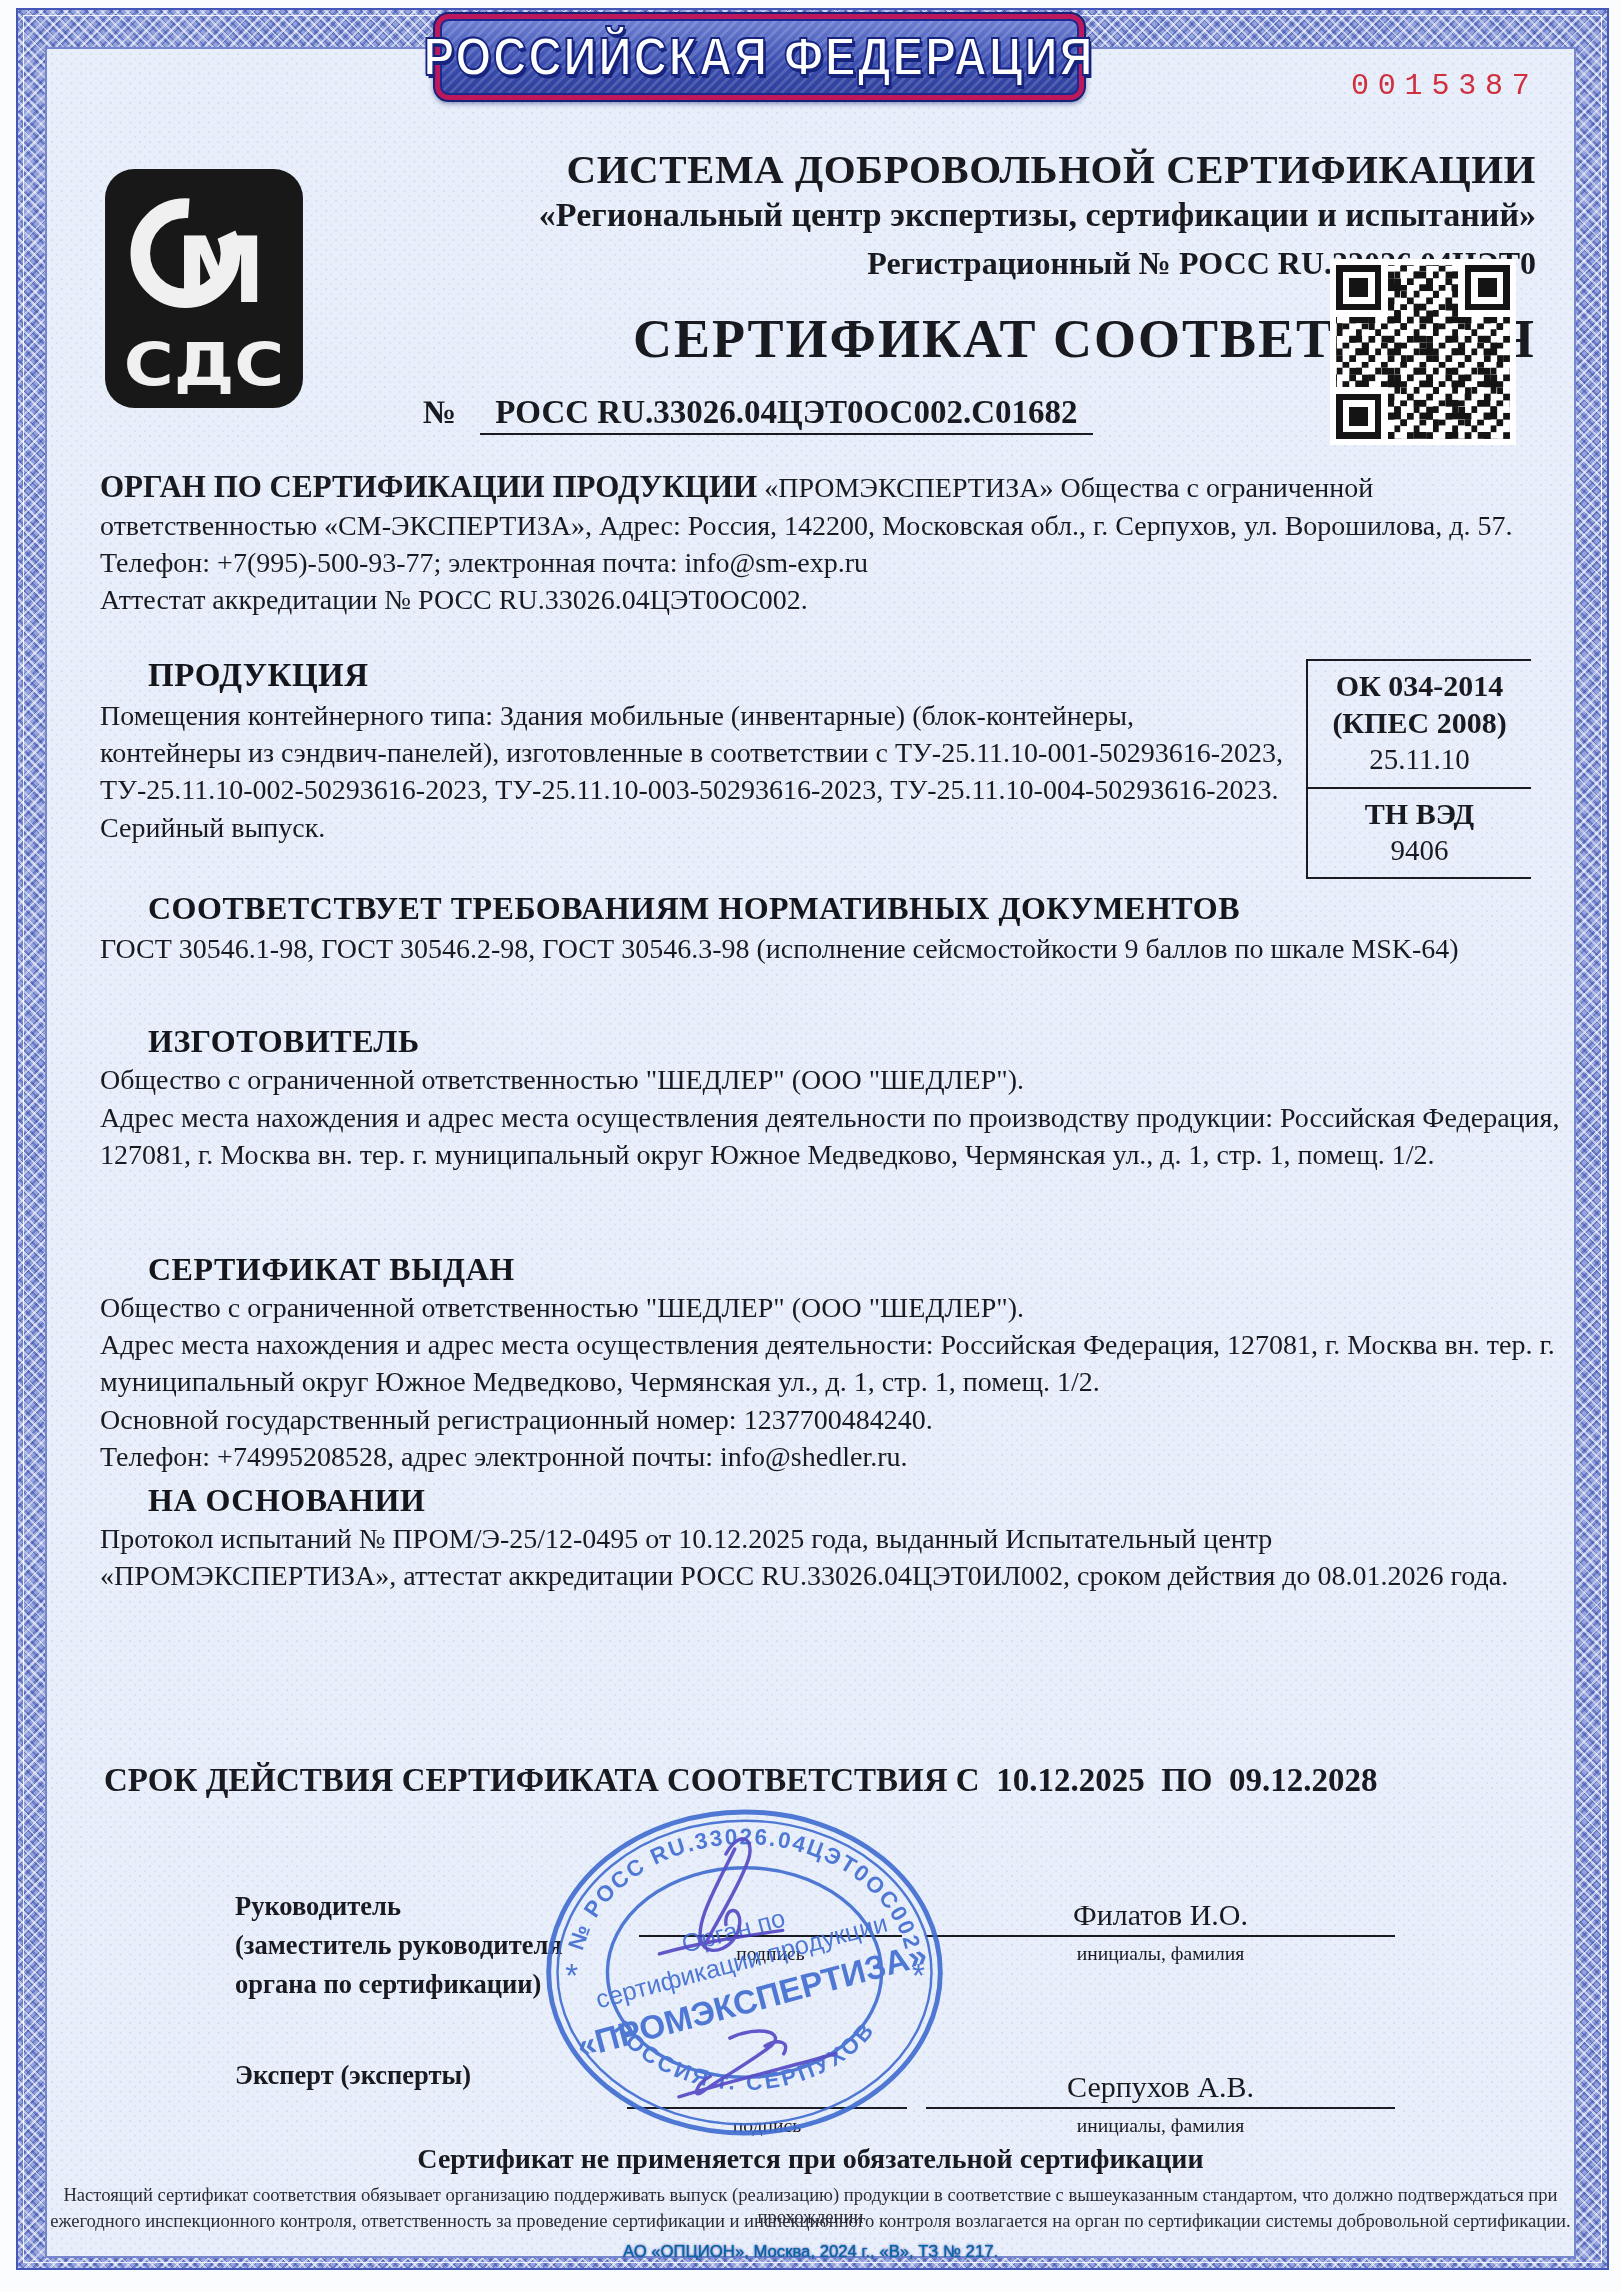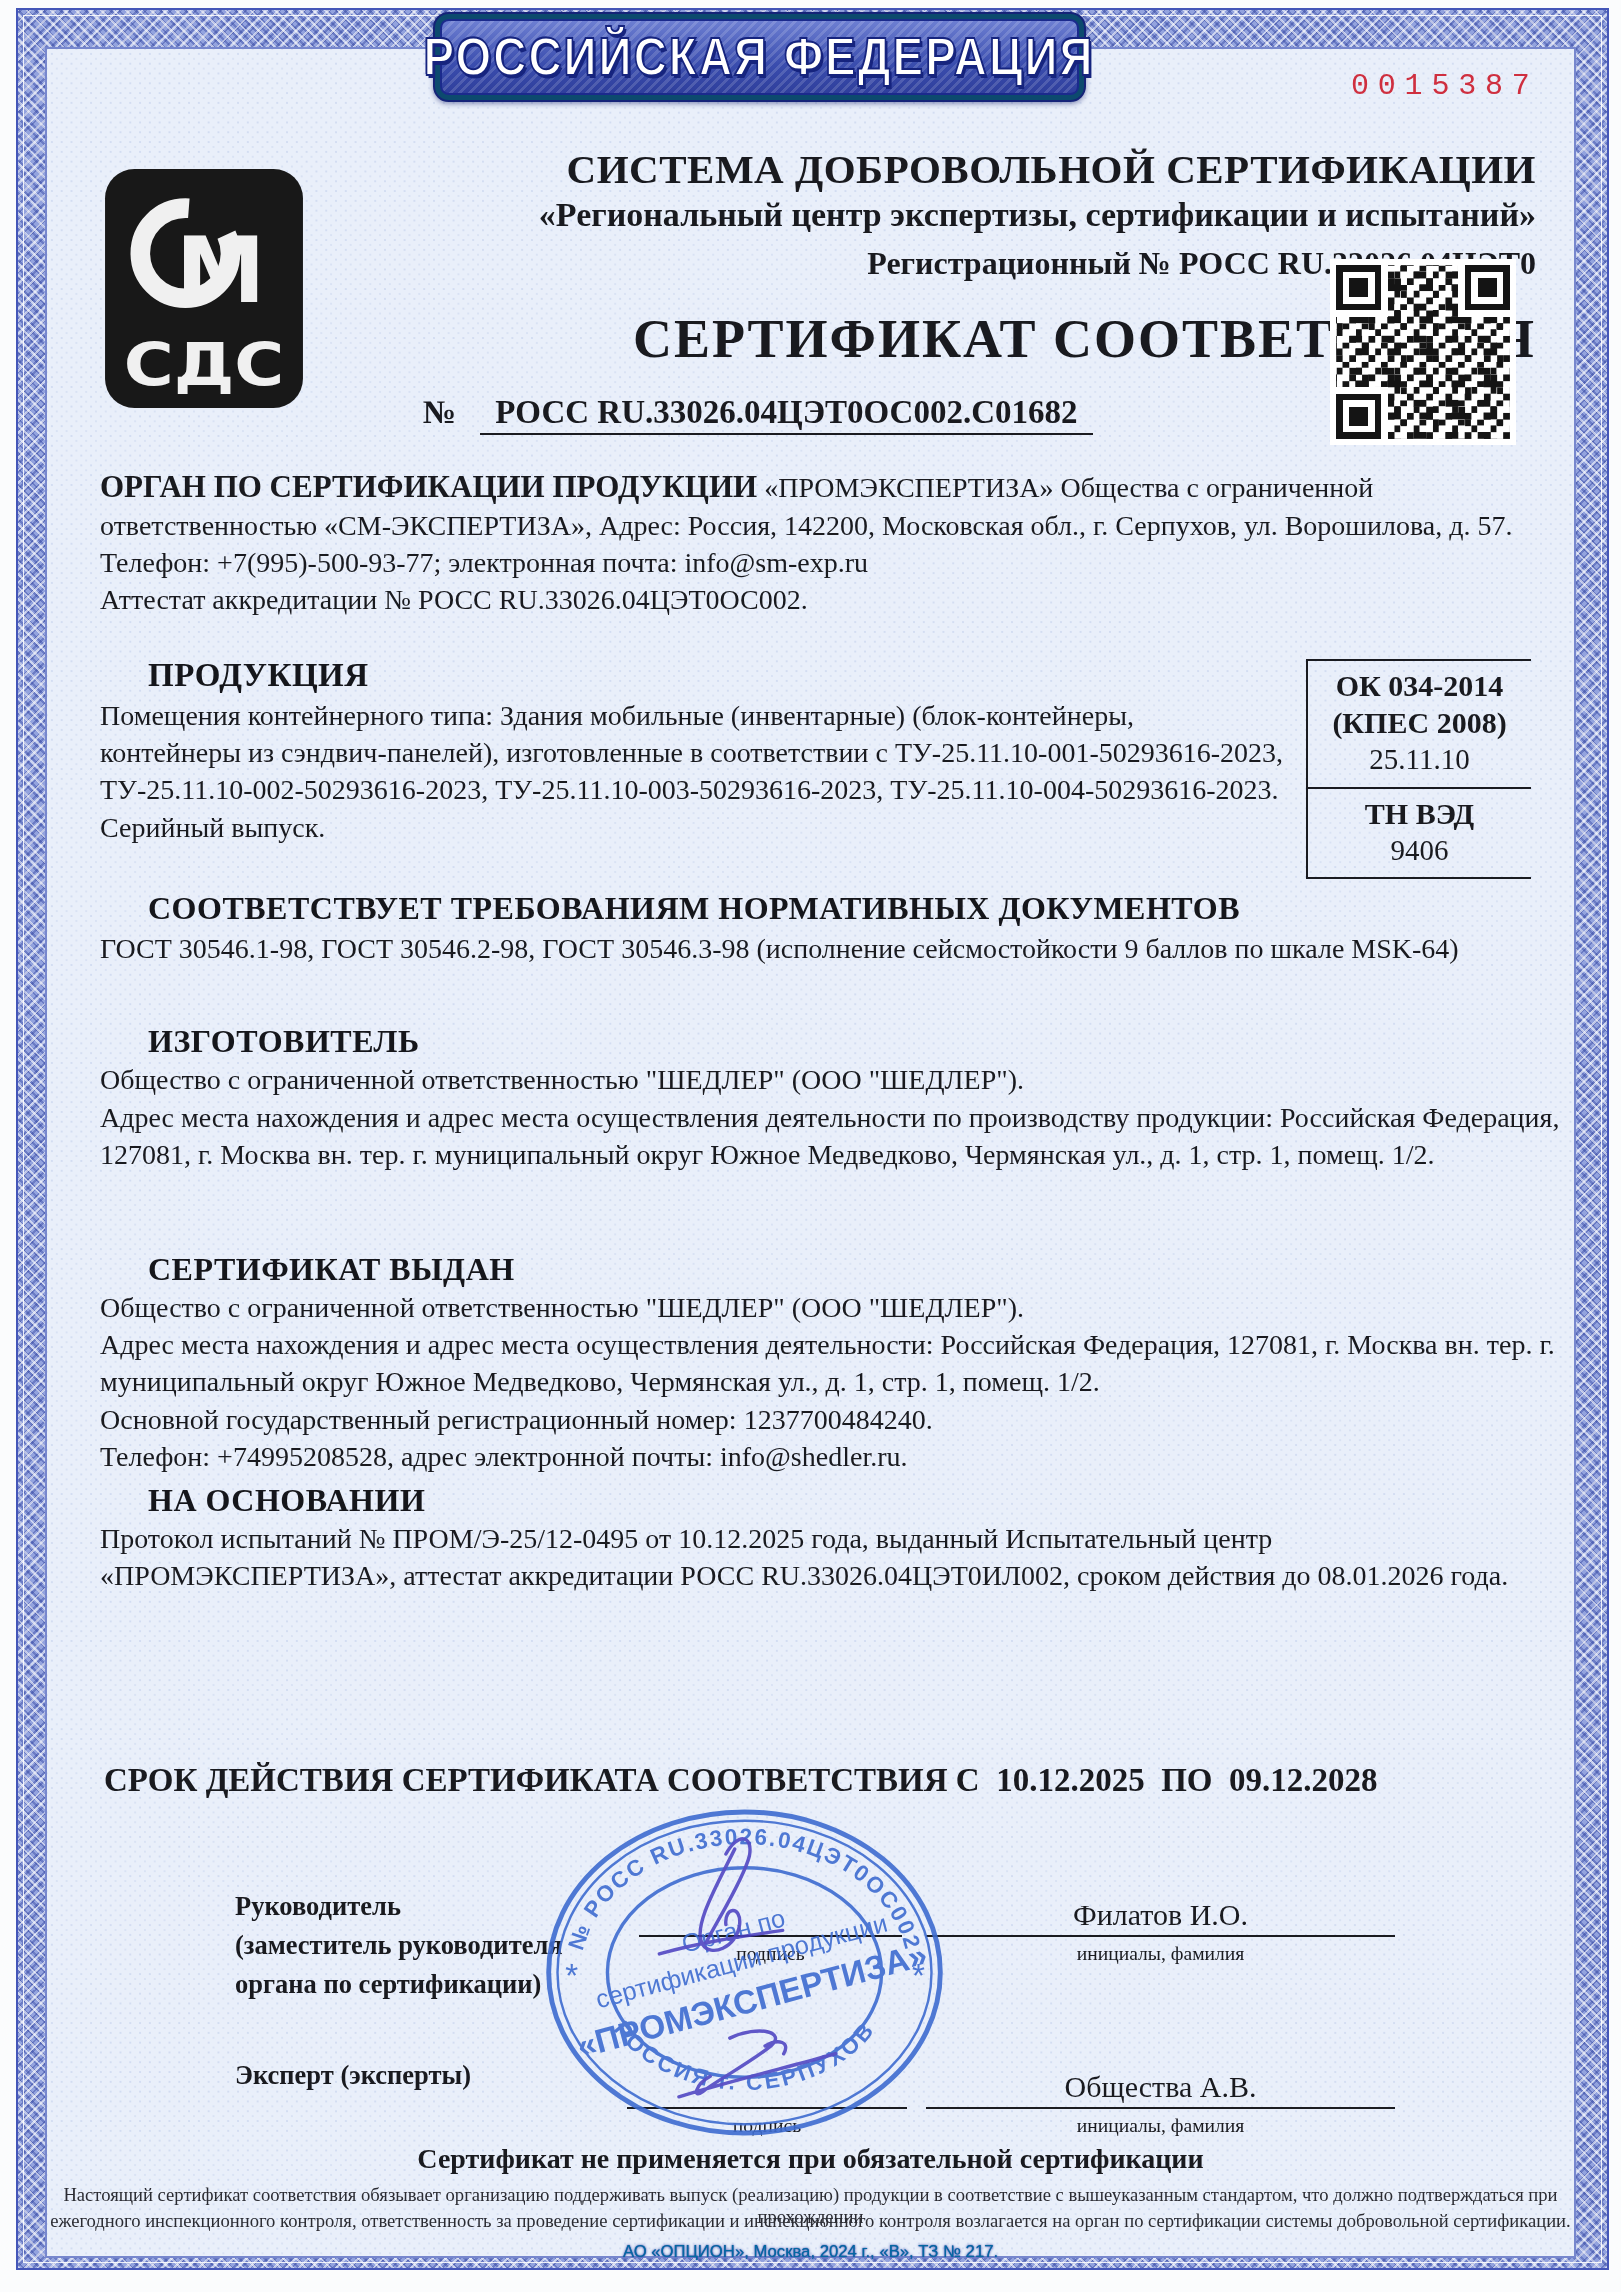--- a/index.html
+++ b/index.html
@@ -28,21 +28,21 @@
     background-color:#e9effa;
     background-image:
       radial-gradient(rgba(104,134,203,.17) 1px, transparent 1.4px),
       radial-gradient(rgba(104,134,203,.12) 1px, transparent 1.4px);
     background-size:9.8px 9.8px,9.8px 9.8px; background-position:0 0,4.9px 4.9px;
     border:2px solid #7787cd;
   }
   
   .banner {
     position:absolute; left:433px; top:11.8px; width:653px; height:90px;
-    background:#0c4a6e; border:2.9px solid #152378; border-radius:15.7px;
+    background:#be185d; border:2.9px solid #152378; border-radius:15.7px;
     padding:4.9px; box-sizing:border-box; z-index:6;
     box-shadow:0 2px 4.9px rgba(25,35,110,.45);
   }
   .banner-inner {
     width:100%; height:100%; border-radius:8.8px; border:2px solid #1b2a8c;
     box-sizing:border-box; display:flex; align-items:center; justify-content:center;
     background-image:
       repeating-linear-gradient(135deg, rgba(255,255,255,.14) 0 2.9px, transparent 2.9px 6.9px),
       linear-gradient(180deg,#6d7fd2,#3a4dae 60%,#2f3f9c);
   }
@@ -244,21 +244,21 @@
   <div class="sig-line sl1b"></div>
   <div class="sig-line sl2a"></div>
   <div class="sig-line sl2b"></div>
 
   <div class="sig-caption sc1a">подпись</div>
   <div class="sig-caption sc1b">инициалы, фамилия</div>
   <div class="sig-caption sc2a">подпись</div>
   <div class="sig-caption sc2b">инициалы, фамилия</div>
 
   <div class="sig-name sn1">Филатов И.О.</div>
-  <div class="sig-name sn2">Общества А.В.</div>
+  <div class="sig-name sn2">Серпухов А.В.</div>
 
   <div class="stamp">
     <svg viewBox="0 0 430 342" width="421" height="335">
       <defs>
         <path id="arcTop" d="M 48,171 A 167,131 0 0 1 382,171" fill="none"></path>
         <path id="arcBot" d="M 62,171 A 153,120 0 0 0 368,171" fill="none"></path>
       </defs>
       <ellipse cx="215" cy="171" rx="200" ry="164" fill="none" stroke="#3e6cd0" stroke-width="5"></ellipse>
       <ellipse cx="215" cy="171" rx="191" ry="155" fill="none" stroke="#3e6cd0" stroke-width="2.5"></ellipse>
       <ellipse cx="215" cy="171" rx="140" ry="107" fill="none" stroke="#3e6cd0" stroke-width="3.5"></ellipse>

